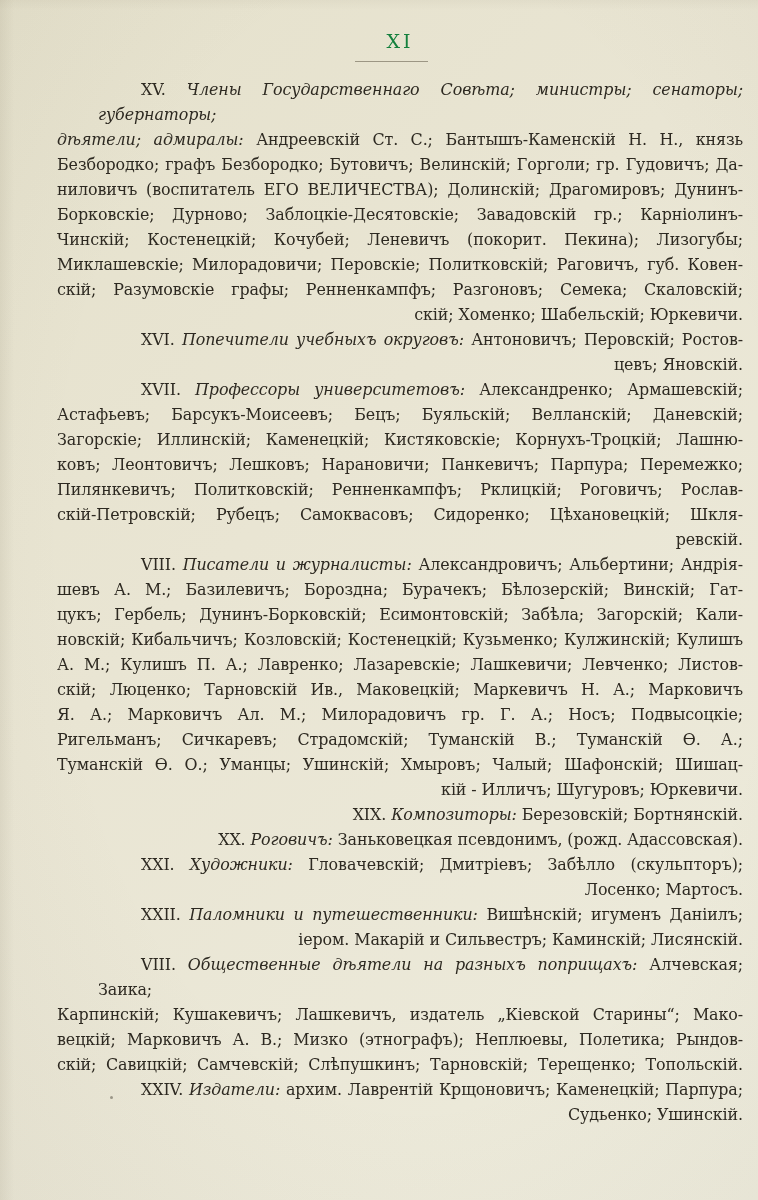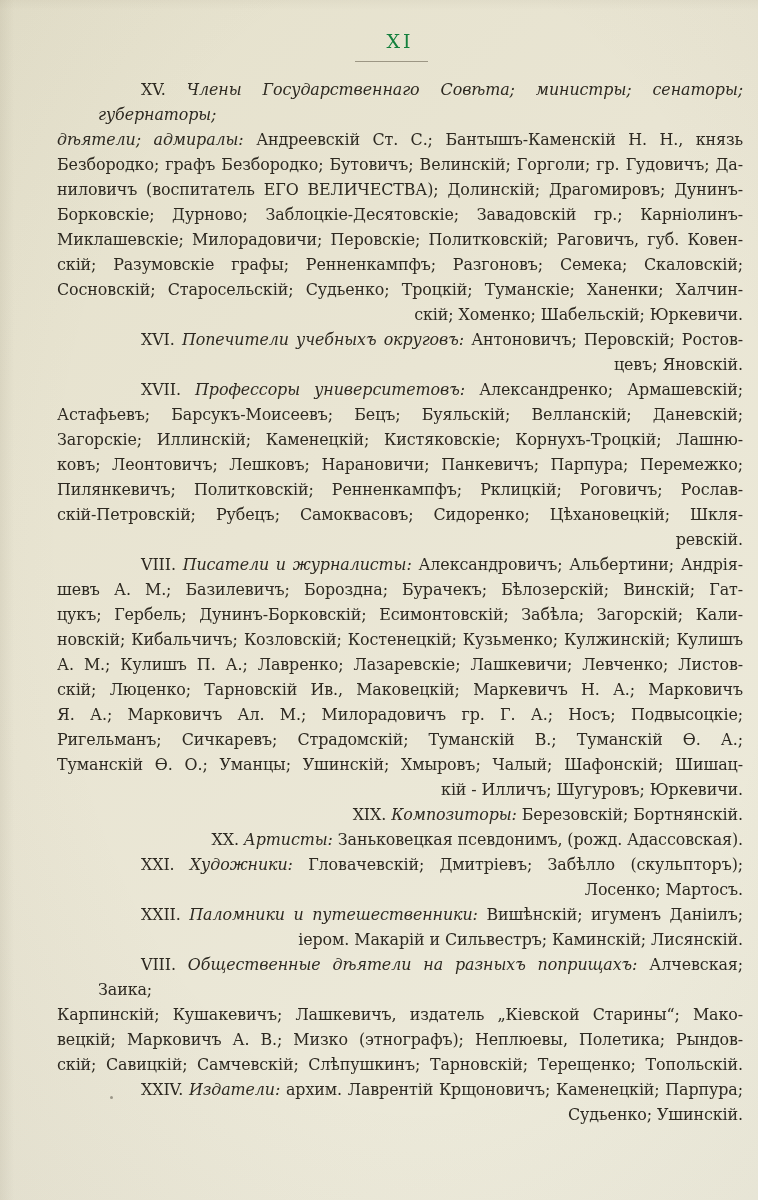--- a/index.html
+++ b/index.html
@@ -84,23 +84,23 @@
 <div class="page-number">XI</div>
 
 <div class="page-number-rule"></div>
 
 <div class="text-block">
     <div class="line indent j"><span>XV. </span><span class="it">Члены Государственнаго Совѣта; министры; сенаторы; губернаторы;</span></div>
     <div class="line j"><span class="it">дѣятели; адмиралы: </span><span>Андреевскій Ст. С.; Бантышъ-Каменскій Н. Н., князь</span></div>
     <div class="line j"><span>Безбородко; графъ Безбородко; Бутовичъ; Велинскій; Горголи; гр. Гудовичъ; Да-</span></div>
     <div class="line j"><span>ниловичъ (воспитатель ЕГО ВЕЛИЧЕСТВА); Долинскій; Драгомировъ; Дунинъ-</span></div>
     <div class="line j"><span>Борковскіе; Дурново; Заблоцкіе-Десятовскіе; Завадовскій гр.; Карніолинъ-</span></div>
+    <div class="line j"><span>Чинскій; Костенецкій; Кочубей; Леневичъ (покорит. Пекина); Лизогубы;</span></div>
     <div class="line j"><span>Миклашевскіе; Милорадовичи; Перовскіе; Политковскій; Раговичъ, губ. Ковен-</span></div>
     <div class="line j"><span>скій; Разумовскіе графы; Ренненкампфъ; Разгоновъ; Семека; Скаловскій;</span></div>
-    <div class="line j"><span>Сосновскій; Старосельскій; Судьенко; Троцкій; Туманскіе; Ханенки; Халчин-</span></div>
     <div class="line"><span>скій; Хоменко; Шабельскій; Юркевичи.</span></div>
     <div class="line indent j"><span>XVI. </span><span class="it">Попечители учебныхъ округовъ: </span><span>Антоновичъ; Перовскій; Ростов-</span></div>
     <div class="line"><span>цевъ; Яновскій.</span></div>
     <div class="line indent j"><span>XVII. </span><span class="it">Профессоры университетовъ: </span><span>Александренко; Армашевскій;</span></div>
     <div class="line j"><span>Астафьевъ; Барсукъ-Моисеевъ; Бецъ; Буяльскій; Велланскій; Даневскій;</span></div>
     <div class="line j"><span>Загорскіе; Иллинскій; Каменецкій; Кистяковскіе; Корнухъ-Троцкій; Лашню-</span></div>
     <div class="line j"><span>ковъ; Леонтовичъ; Лешковъ; Нарановичи; Панкевичъ; Парпура; Перемежко;</span></div>
     <div class="line j"><span>Пилянкевичъ; Политковскій; Ренненкампфъ; Рклицкій; Роговичъ; Рослав-</span></div>
     <div class="line j"><span>скій-Петровскій; Рубецъ; Самоквасовъ; Сидоренко; Цѣхановецкій; Шкля-</span></div>
     <div class="line"><span>ревскій.</span></div>
@@ -108,21 +108,21 @@
     <div class="line j"><span>шевъ А. М.; Базилевичъ; Бороздна; Бурачекъ; Бѣлозерскій; Винскій; Гат-</span></div>
     <div class="line j"><span>цукъ; Гербель; Дунинъ-Борковскій; Есимонтовскій; Забѣла; Загорскій; Кали-</span></div>
     <div class="line j"><span>новскій; Кибальчичъ; Козловскій; Костенецкій; Кузьменко; Кулжинскій; Кулишъ</span></div>
     <div class="line j"><span>А. М.; Кулишъ П. А.; Лавренко; Лазаревскіе; Лашкевичи; Левченко; Листов-</span></div>
     <div class="line j"><span>скій; Люценко; Тарновскій Ив., Маковецкій; Маркевичъ Н. А.; Марковичъ</span></div>
     <div class="line j"><span>Я. А.; Марковичъ Ал. М.; Милорадовичъ гр. Г. А.; Носъ; Подвысоцкіе;</span></div>
     <div class="line j"><span>Ригельманъ; Сичкаревъ; Страдомскій; Туманскій В.; Туманскій Ѳ. А.;</span></div>
     <div class="line j"><span>Туманскій Ѳ. О.; Уманцы; Ушинскій; Хмыровъ; Чалый; Шафонскій; Шишац-</span></div>
     <div class="line"><span>кій - Илличъ; Шугуровъ; Юркевичи.</span></div>
     <div class="line indent"><span>XIX. </span><span class="it">Композиторы: </span><span>Березовскій; Бортнянскій.</span></div>
-    <div class="line indent"><span>XX. </span><span class="it">Артисты: </span><span>Заньковецкая псевдонимъ, (рожд. Адассовская).</span></div>
+    <div class="line indent"><span>XX. </span><span class="it">Роговичъ: </span><span>Заньковецкая псевдонимъ, (рожд. Адассовская).</span></div>
     <div class="line indent j"><span>XXI. </span><span class="it">Художники: </span><span>Гловачевскій; Дмитріевъ; Забѣлло (скульпторъ);</span></div>
     <div class="line"><span>Лосенко; Мартосъ.</span></div>
     <div class="line indent j"><span>XXII. </span><span class="it">Паломники и путешественники: </span><span>Вишѣнскій; игуменъ Даніилъ;</span></div>
     <div class="line"><span>іером. Макарій и Сильвестръ; Каминскій; Лисянскій.</span></div>
     <div class="line indent j"><span>VIII. </span><span class="it">Общественные дѣятели на разныхъ поприщахъ: </span><span>Алчевская; Заика;</span></div>
     <div class="line j"><span>Карпинскій; Кушакевичъ; Лашкевичъ, издатель „Кіевской Старины“; Мако-</span></div>
     <div class="line j"><span>вецкій; Марковичъ А. В.; Мизко (этнографъ); Неплюевы, Полетика; Рындов-</span></div>
     <div class="line j"><span>скій; Савицкій; Самчевскій; Слѣпушкинъ; Тарновскій; Терещенко; Топольскій.</span></div>
     <div class="line indent j"><span>XXIV. </span><span class="it">Издатели: </span><span>архим. Лаврентій Крщоновичъ; Каменецкій; Парпура;</span></div>
     <div class="line"><span>Судьенко; Ушинскій.</span></div>

